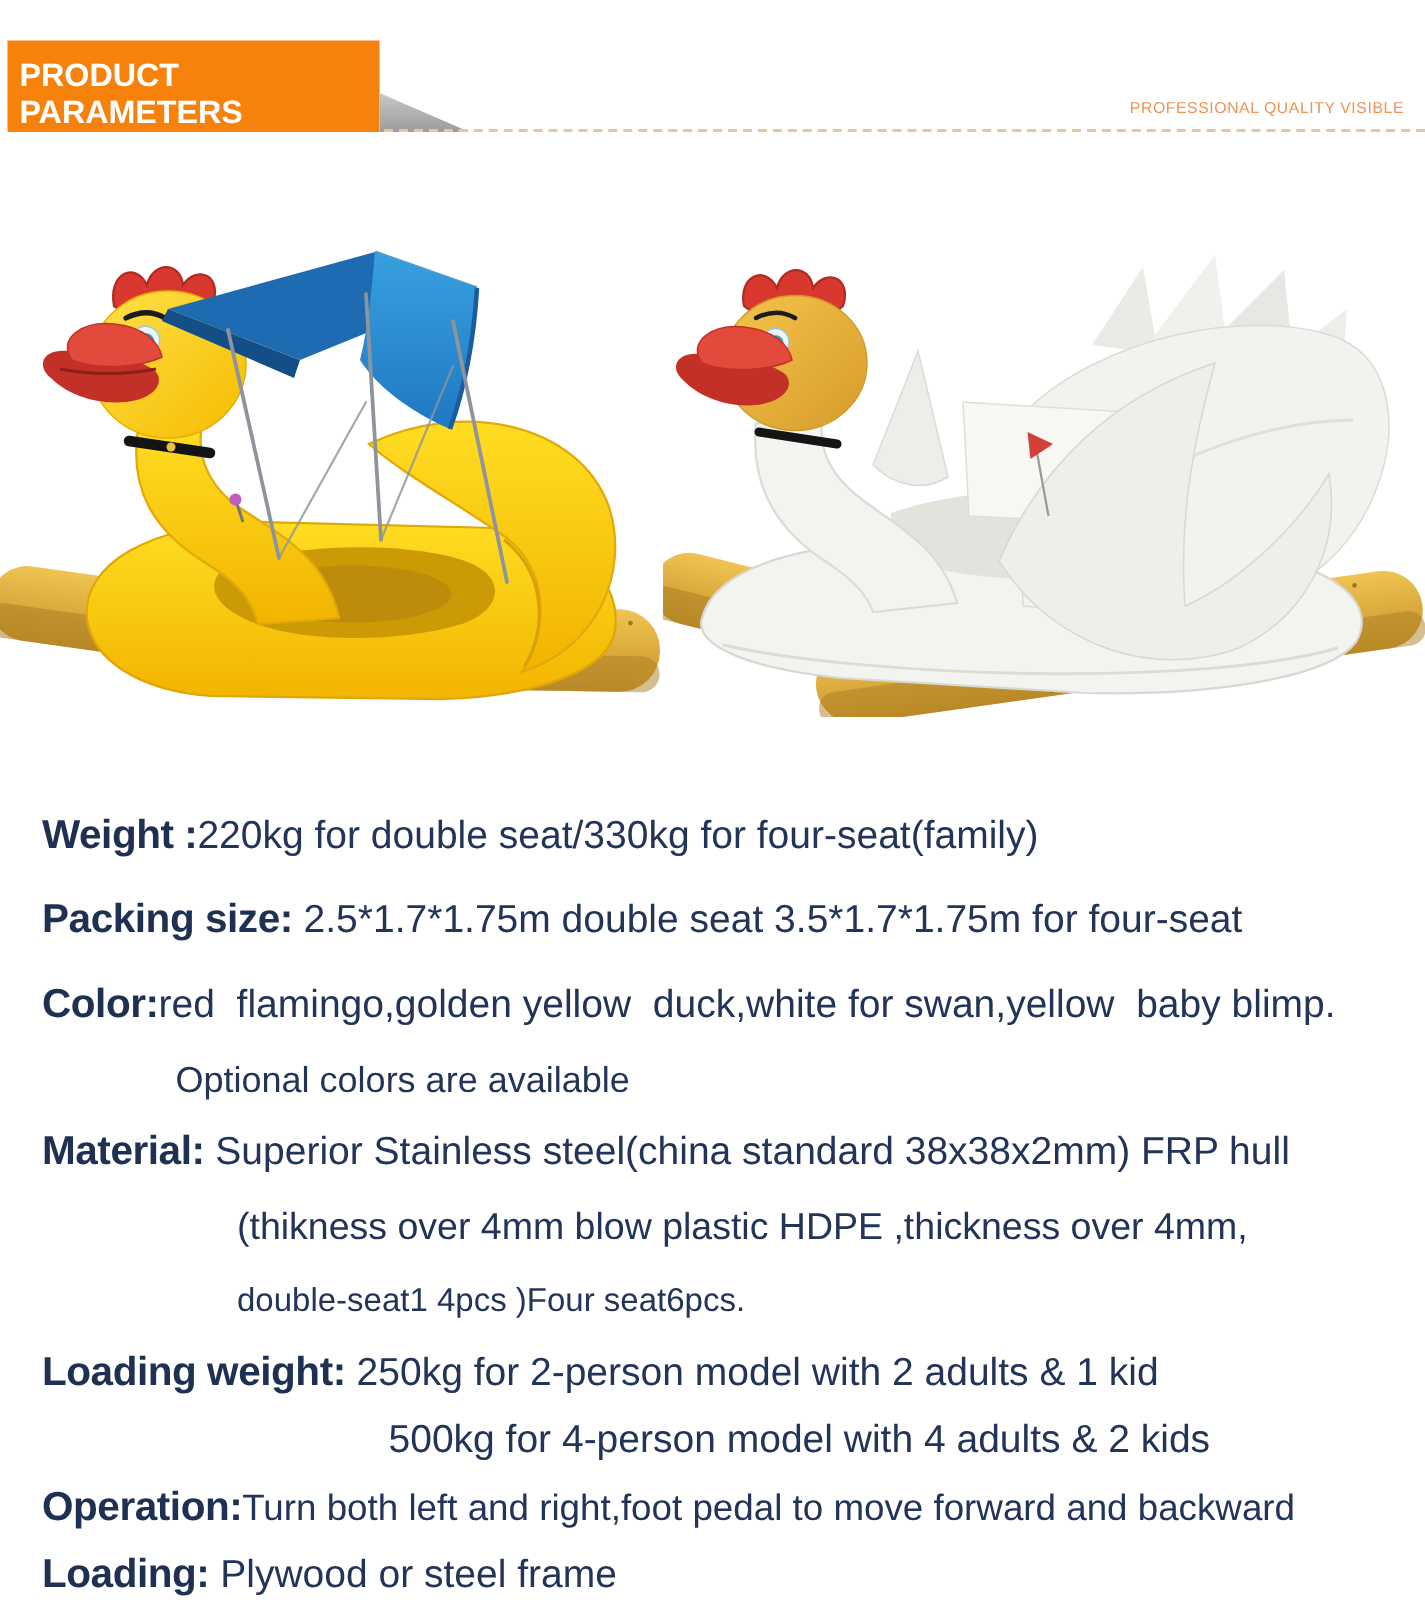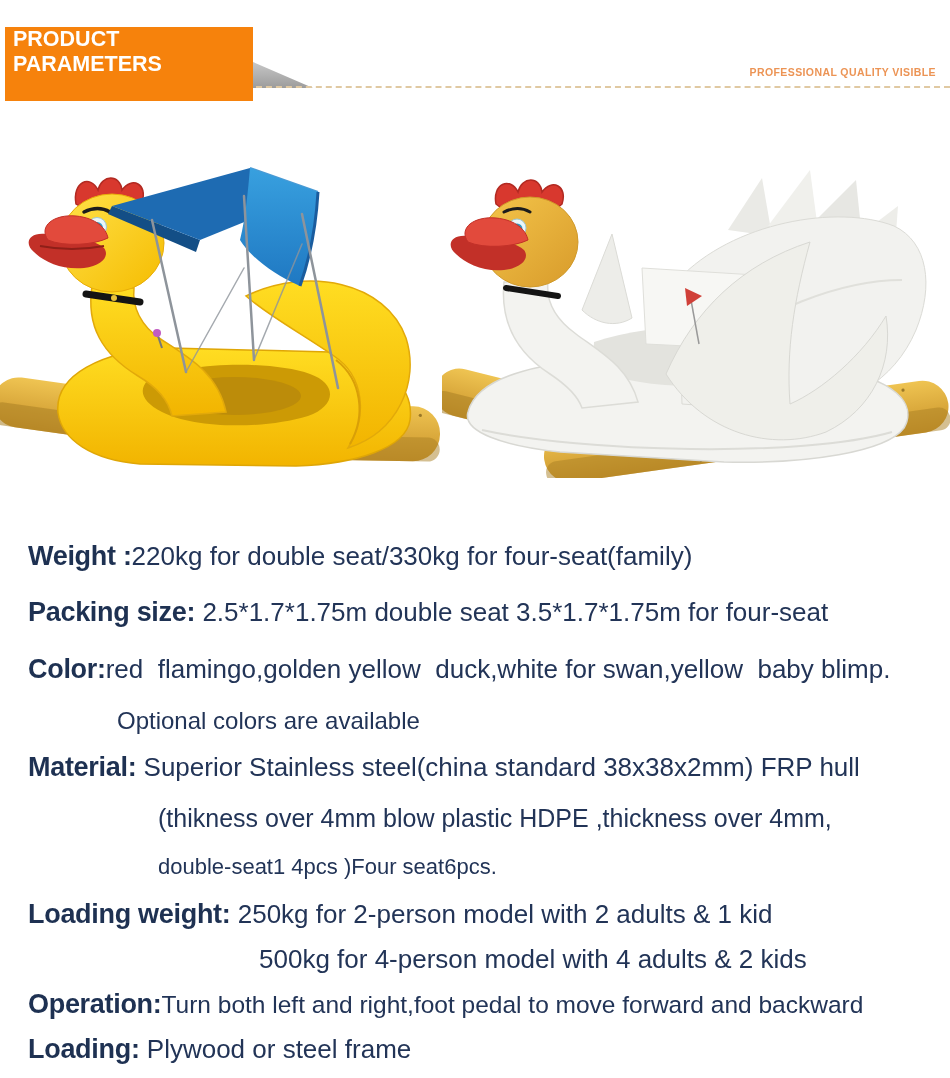--- a/index.html
+++ b/index.html
@@ -1,24 +1,24 @@
 <!DOCTYPE html>
 <html><head>
 <meta charset="utf-8">
 <style>
   html,body{margin:0;padding:0;background:#ffffff;}
   .page{position:relative;width:950px;height:1078px;background:#ffffff;overflow:hidden;
         font-family:"Liberation Sans",sans-serif;}
 
   
-  .banner{position:absolute;left:5px;top:27px;width:248px;height:74px;background:#F6820C;
-          display:flex;align-items:flex-start;}
+  .banner{position:absolute;left:5px;top:27px;width:248px;height:61px;background:#F6820C;
+          display:flex;align-items:flex-end;}
   .banner-title{color:#ffffff;font-weight:bold;font-size:21.5px;padding-left:8px;letter-spacing:0;}
   .fold{position:absolute;left:253px;top:62px;width:60px;height:26px;display:block;}
-  .tagline{position:absolute;right:14px;top:66px;font-size:10.5px;color:#EC9455;letter-spacing:.4px;font-weight:bold;}
+  .tagline{position:absolute;right:14px;top:66px;font-size:10.5px;color:#EC9455;letter-spacing:.4px;}
   .divider{position:absolute;left:256px;top:86px;width:694px;border-top:2px dashed #E0C9A2;}
 
   
   .img-duck{position:absolute;left:0;top:148px;width:445px;height:322px;}
   .img-swan{position:absolute;left:442px;top:160px;width:508px;height:318px;}
 
   
   .spec{position:absolute;left:28px;white-space:pre;color:#223457;font-size:26px;line-height:1.15;}
   .sl{font-weight:bold;font-size:27px;letter-spacing:-0.3px;color:#1E3152;}
   .cont{position:absolute;white-space:pre;color:#223457;}

